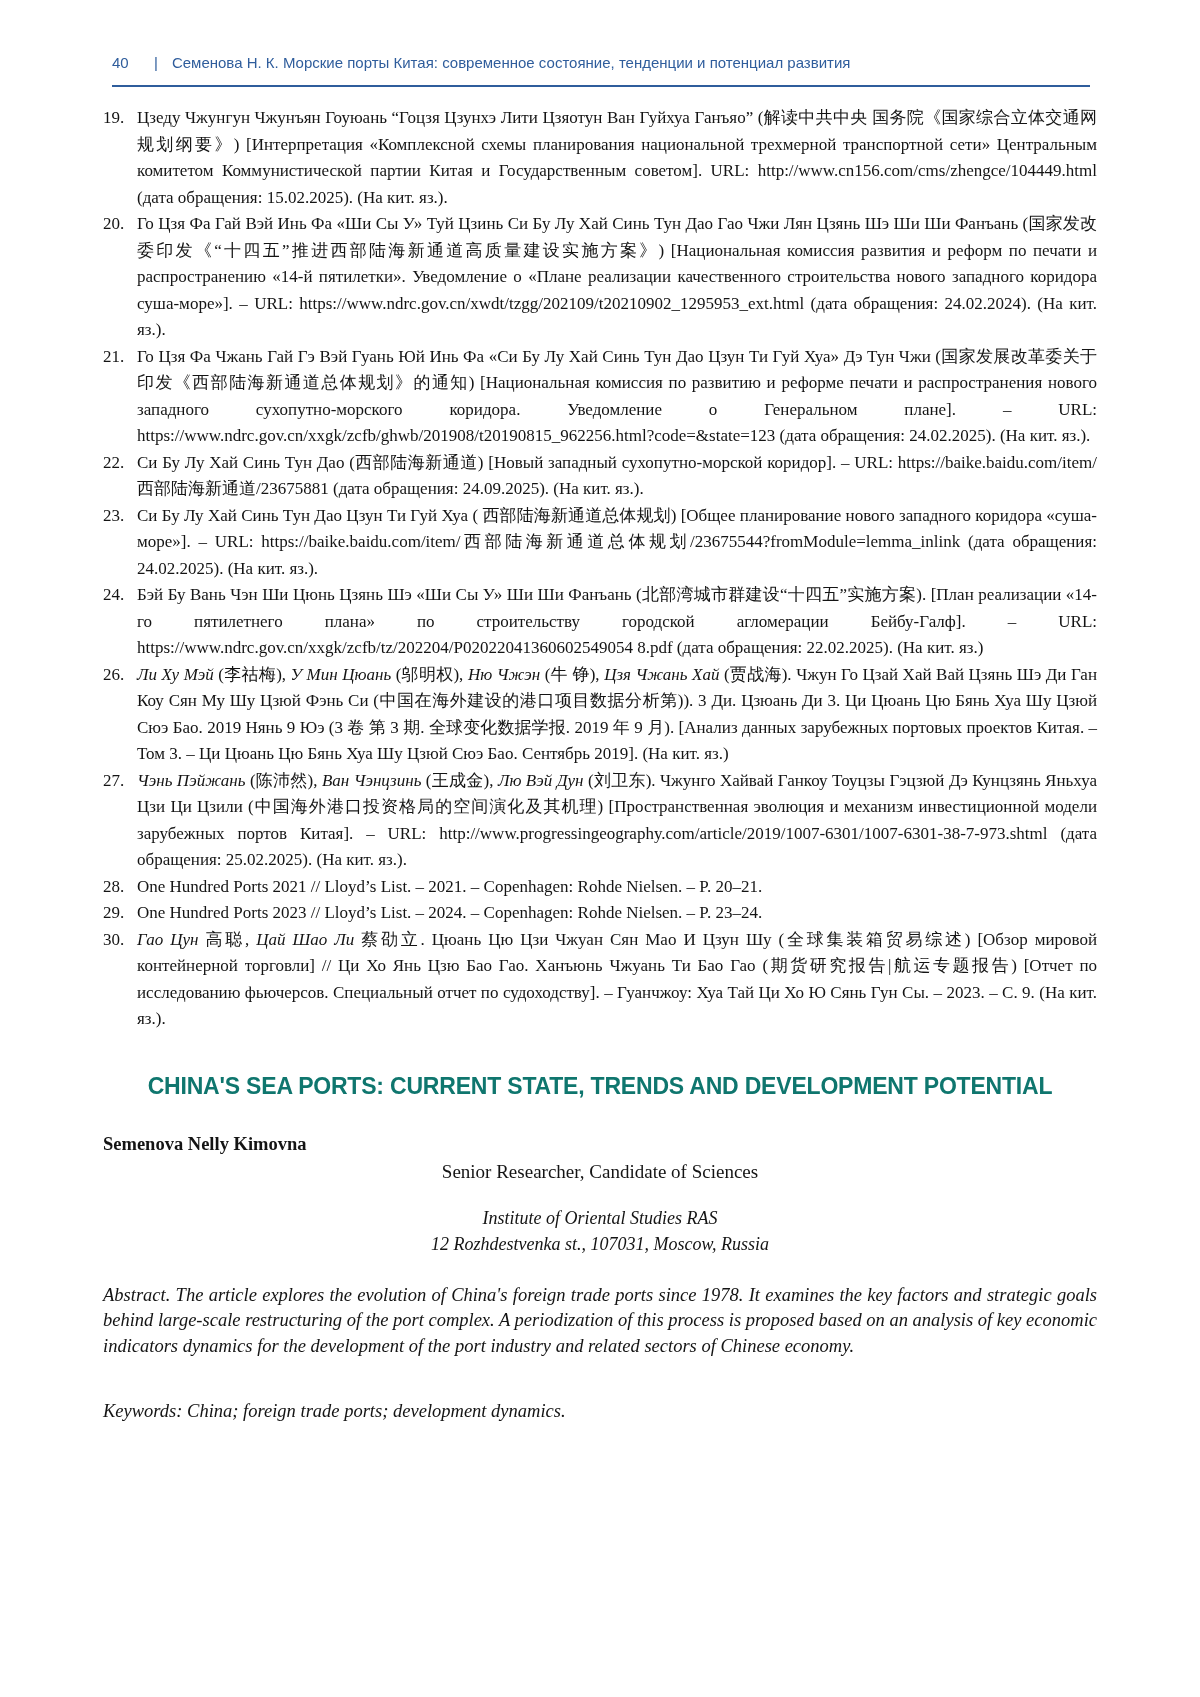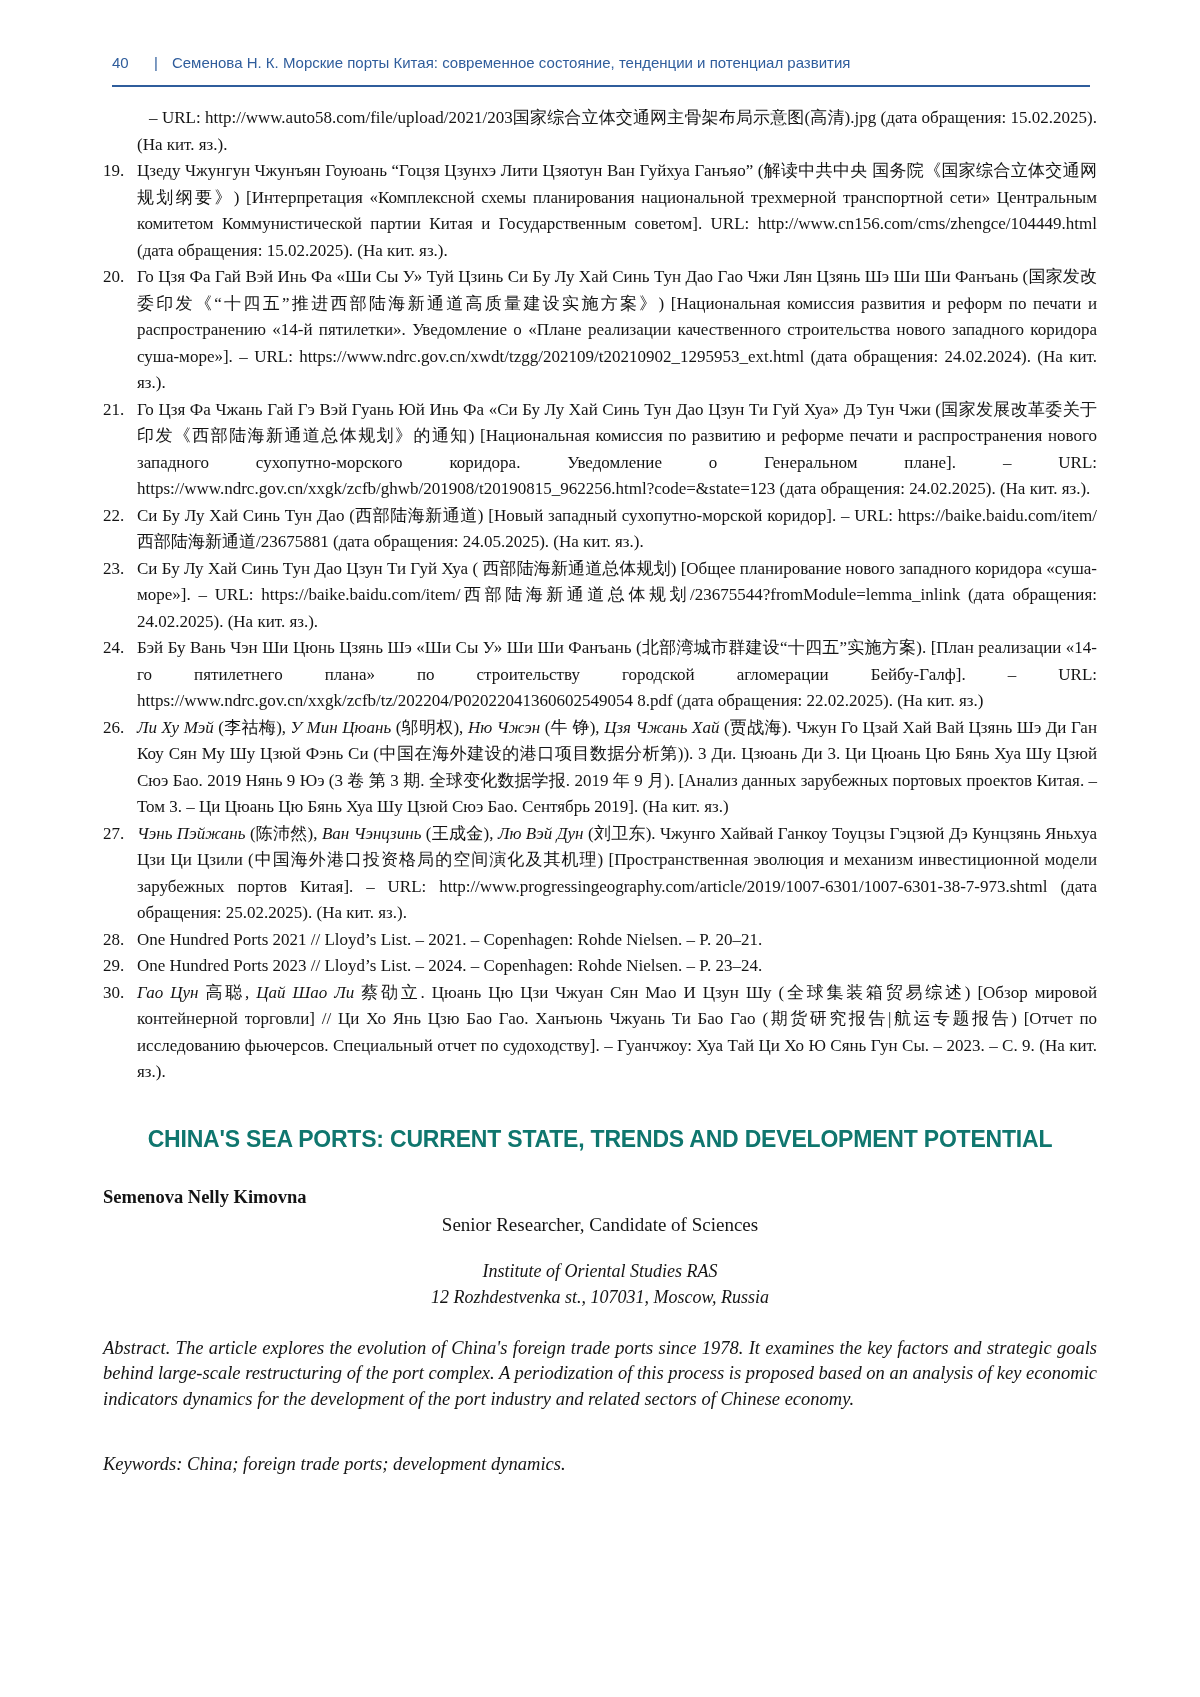--- a/index.html
+++ b/index.html
@@ -101,26 +101,25 @@
 
 <div class="page">
 
   <div class="page-header">
     <span class="pgnum">40</span>
     <span class="sep">|</span>
     <span class="rtitle">Семенова Н. К. Морские порты Китая: современное состояние, тенденции и потенциал развития</span>
   </div>
 
   <div class="refs">
-    <p class="ref-cont">– URL: http://www.auto58.com/file/upload/2021/203国家综合立体交通网主骨架布局示意图(高清).jpg (дата обращения: 15.02.2025). (На кит. яз.).</p>
     <ol class="ref-list">
         <li><span class="ref-num">19.</span><span class="ref-text"><span>Цзеду Чжунгун Чжунъян Гоуюань “Гоцзя Цзунхэ Лити Цзяотун Ван Гуйхуа Ганъяо” (解读中共中央 国务院《国家综合立体交通网规划纲要》) [Интерпретация «Комплексной схемы планирования национальной трехмерной транспортной сети» Центральным комитетом Коммунистической партии Китая и Государственным советом]. URL: http://www.cn156.com/cms/zhengce/104449.html (дата обращения: 15.02.2025). (На кит. яз.).</span></span></li>
         <li><span class="ref-num">20.</span><span class="ref-text"><span>Го Цзя Фа Гай Вэй Инь Фа «Ши Сы У» Туй Цзинь Си Бу Лу Хай Синь Тун Дао Гао Чжи Лян Цзянь Шэ Ши Ши Фанъань (国家发改委印发《“十四五”推进西部陆海新通道高质量建设实施方案》) [Национальная комиссия развития и реформ по печати и распространению «14-й пятилетки». Уведомление о «Плане реализации качественного строительства нового западного коридора суша-море»]. – URL: https://www.ndrc.gov.cn/xwdt/tzgg/202109/t20210902_1295953_ext.html (дата обращения: 24.02.2024). (На кит. яз.).</span></span></li>
         <li><span class="ref-num">21.</span><span class="ref-text"><span>Го Цзя Фа Чжань Гай Гэ Вэй Гуань Юй Инь Фа «Си Бу Лу Хай Синь Тун Дао Цзун Ти Гуй Хуа» Дэ Тун Чжи (国家发展改革委关于印发《西部陆海新通道总体规划》的通知) [Национальная комиссия по развитию и реформе печати и распространения нового западного сухопутно-морского коридора. Уведомление о Генеральном плане]. – URL: https://www.ndrc.gov.cn/xxgk/zcfb/ghwb/201908/t20190815_962256.html?code=&amp;state=123 (дата обращения: 24.02.2025). (На кит. яз.).</span></span></li>
-        <li><span class="ref-num">22.</span><span class="ref-text"><span>Си Бу Лу Хай Синь Тун Дао (西部陆海新通道) [Новый западный сухопутно-морской коридор]. – URL: https://baike.baidu.com/item/西部陆海新通道/23675881 (дата обращения: 24.05.2025). (На кит. яз.).</span></span></li>
+        <li><span class="ref-num">22.</span><span class="ref-text"><span>Си Бу Лу Хай Синь Тун Дао (西部陆海新通道) [Новый западный сухопутно-морской коридор]. – URL: https://baike.baidu.com/item/西部陆海新通道/23675881 (дата обращения: 24.09.2025). (На кит. яз.).</span></span></li>
         <li><span class="ref-num">23.</span><span class="ref-text"><span>Си Бу Лу Хай Синь Тун Дао Цзун Ти Гуй Хуа ( 西部陆海新通道总体规划) [Общее планирование нового западного коридора «суша-море»]. – URL: https://baike.baidu.com/item/西部陆海新通道总体规划/23675544?fromModule=lemma_inlink (дата обращения: 24.02.2025). (На кит. яз.).</span></span></li>
         <li><span class="ref-num">24.</span><span class="ref-text"><span>Бэй Бу Вань Чэн Ши Цюнь Цзянь Шэ «Ши Сы У» Ши Ши Фанъань (北部湾城市群建设“十四五”实施方案). [План реализации «14-го пятилетнего плана» по строительству городской агломерации Бейбу-Галф]. – URL: https://www.ndrc.gov.cn/xxgk/zcfb/tz/202204/P02022041360602549054 8.pdf (дата обращения: 22.02.2025). (На кит. яз.)</span></span></li>
         <li><span class="ref-num">26.</span><span class="ref-text"><span class="it">Ли Ху Мэй</span><span> (李祜梅), </span><span class="it">У Мин Цюань</span><span> (邬明权), </span><span class="it">Ню Чжэн</span><span> (牛 铮), </span><span class="it">Цзя Чжань Хай</span><span> (贾战海). Чжун Го Цзай Хай Вай Цзянь Шэ Ди Ган Коу Сян Му Шу Цзюй Фэнь Си (中国在海外建设的港口项目数据分析第)). 3 Ди. Цзюань Ди 3. Ци Цюань Цю Бянь Хуа Шу Цзюй Сюэ Бао. 2019 Нянь 9 Юэ (3 卷 第 3 期. 全球变化数据学报. 2019 年 9 月). [Анализ данных зарубежных портовых проектов Китая. – Том 3. – Ци Цюань Цю Бянь Хуа Шу Цзюй Сюэ Бао. Сентябрь 2019]. (На кит. яз.)</span></span></li>
         <li><span class="ref-num">27.</span><span class="ref-text"><span class="it">Чэнь Пэйжань</span><span> (陈沛然), </span><span class="it">Ван Чэнцзинь</span><span> (王成金), </span><span class="it">Лю Вэй Дун</span><span> (刘卫东). Чжунго Хайвай Ганкоу Тоуцзы Гэцзюй Дэ Кунцзянь Яньхуа Цзи Ци Цзили (中国海外港口投资格局的空间演化及其机理) [Пространственная эволюция и механизм инвестиционной модели зарубежных портов Китая]. – URL: http://www.progressingeography.com/article/2019/1007-6301/1007-6301-38-7-973.shtml (дата обращения: 25.02.2025). (На кит. яз.).</span></span></li>
         <li><span class="ref-num">28.</span><span class="ref-text"><span>One Hundred Ports 2021 // Lloyd’s List. – 2021. – Copenhagen: Rohde Nielsen. – P. 20–21.</span></span></li>
         <li><span class="ref-num">29.</span><span class="ref-text"><span>One Hundred Ports 2023 // Lloyd’s List. – 2024. – Copenhagen: Rohde Nielsen. – P. 23–24.</span></span></li>
         <li><span class="ref-num">30.</span><span class="ref-text"><span class="it">Гао Цун</span><span> 高聪, </span><span class="it">Цай Шао Ли</span><span> 蔡劭立. Цюань Цю Цзи Чжуан Сян Мао И Цзун Шу (全球集装箱贸易综述) [Обзор мировой контейнерной торговли] // Ци Хо Янь Цзю Бао Гао. Ханъюнь Чжуань Ти Бао Гао (期货研究报告|航运专题报告) [Отчет по исследованию фьючерсов. Специальный отчет по судоходству]. – Гуанчжоу: Хуа Тай Ци Хо Ю Сянь Гун Сы. – 2023. – С. 9. (На кит. яз.).</span></span></li>
       </ol>
   </div>
 

